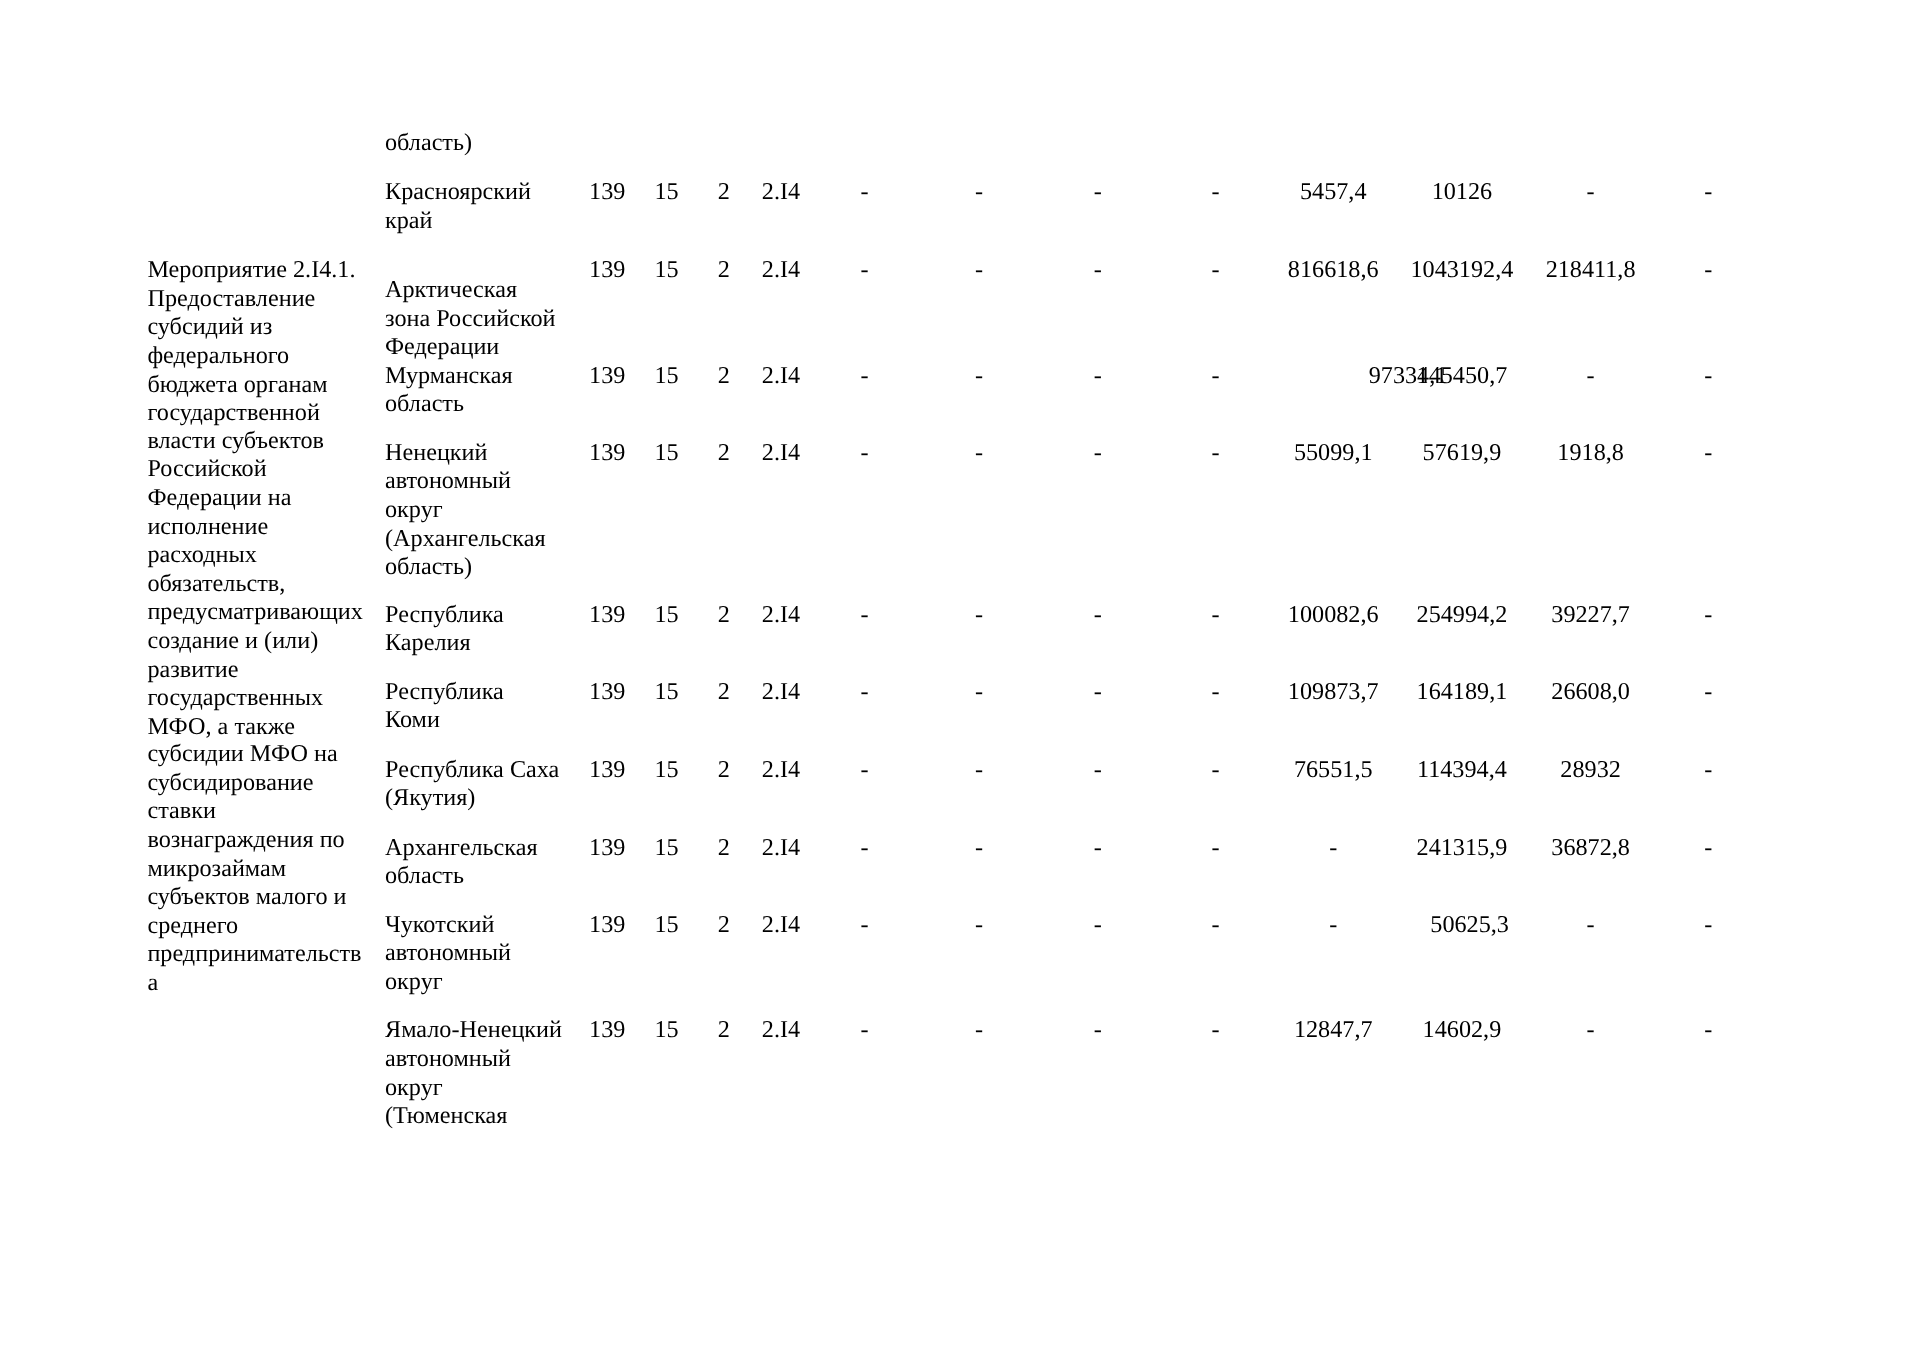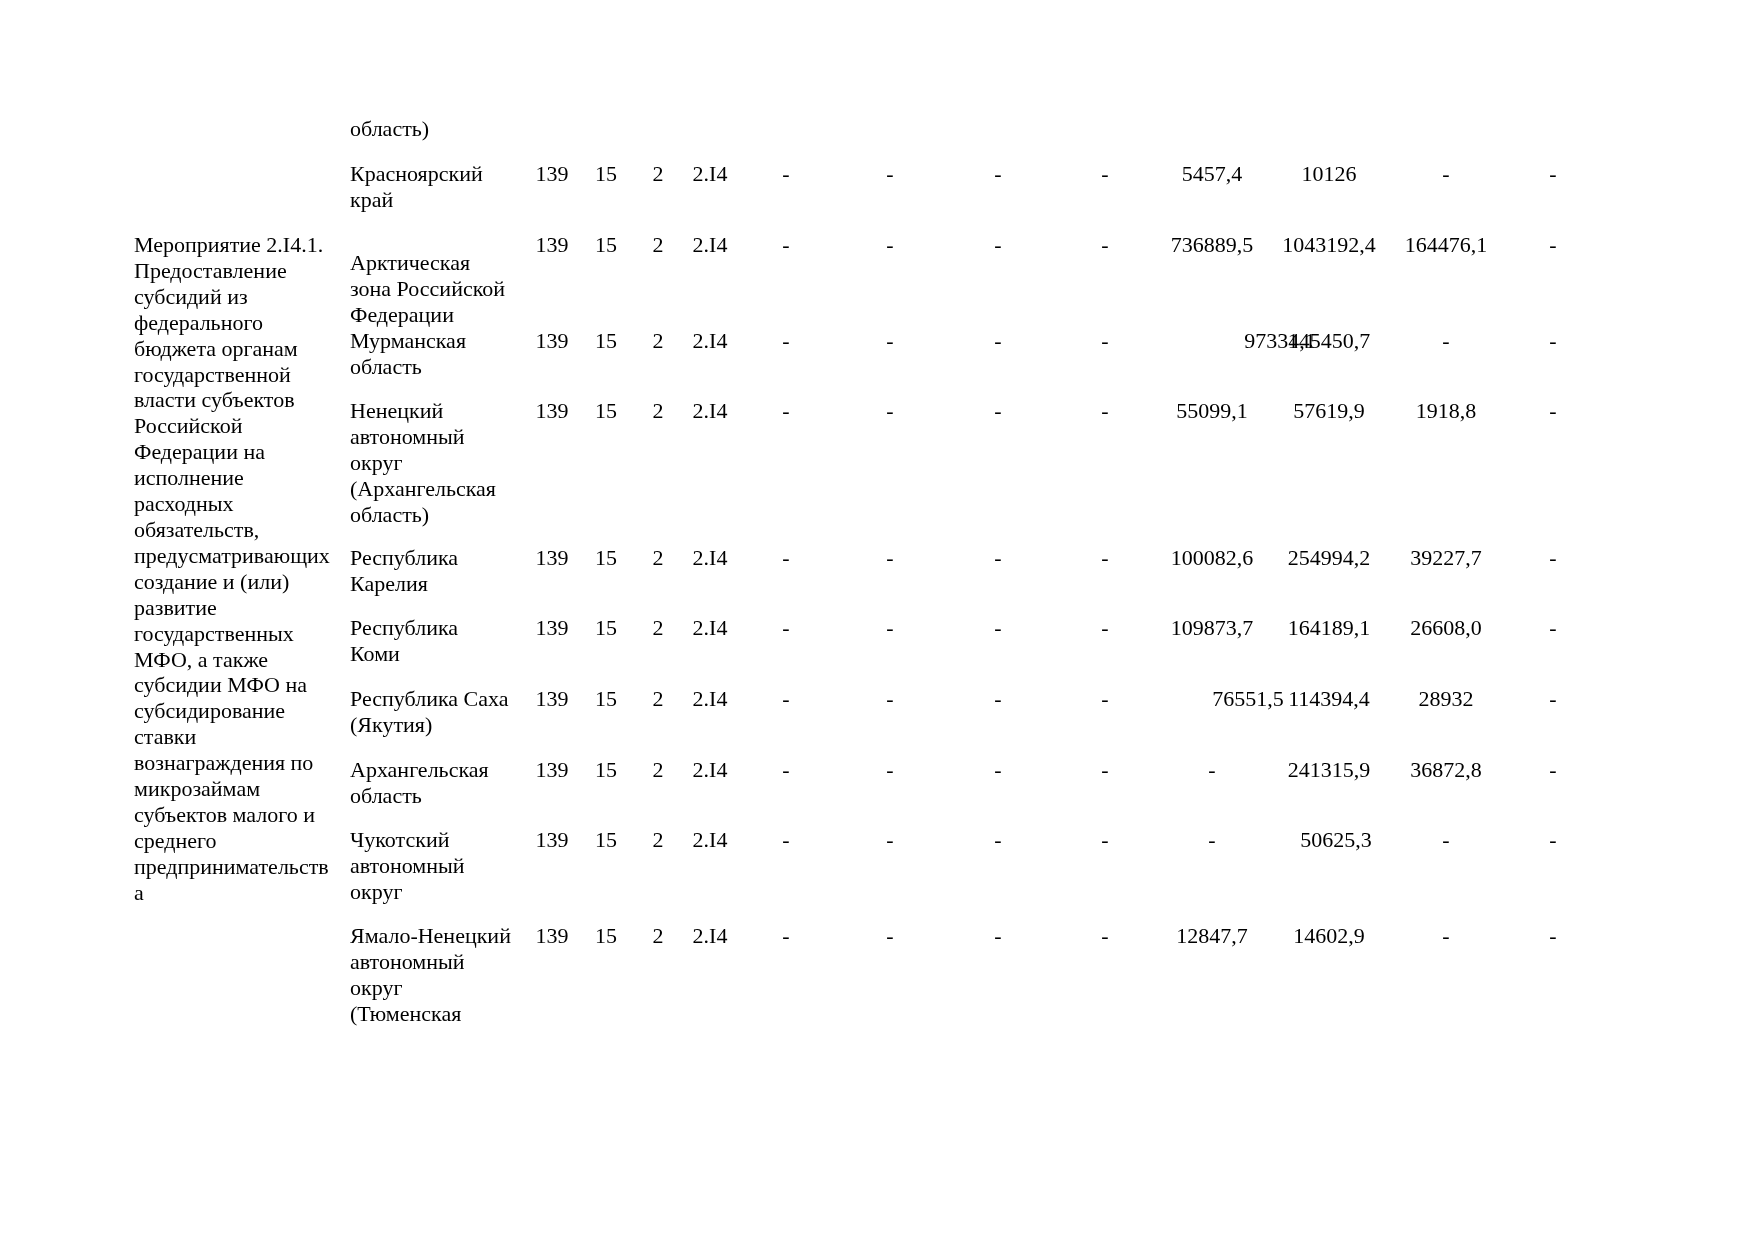--- a/index.html
+++ b/index.html
@@ -67,23 +67,23 @@
 зона Российской
 Федерации</div>
     <div class="c" style="left:552px">139</div>
     <div class="c" style="left:606px">15</div>
     <div class="c" style="left:658px">2</div>
     <div class="c" style="left:710px">2.I4</div>
     <div class="c" style="left:786px">-</div>
     <div class="c" style="left:890px">-</div>
     <div class="c" style="left:998px">-</div>
     <div class="c" style="left:1105px">-</div>
-    <div class="c" style="left:1212px">736889,5</div>
+    <div class="c" style="left:1212px">816618,6</div>
     <div class="c" style="left:1329px">1043192,4</div>
-    <div class="c" style="left:1446px">164476,1</div>
+    <div class="c" style="left:1446px">218411,8</div>
     <div class="c" style="left:1553px">-</div>
   </div>
 
   <div style="position:absolute;left:0;top:328px;width:1754px;">
     <div class="reg" style="top:0">Мурманская
 область</div>
     <div class="c" style="left:552px">139</div>
     <div class="c" style="left:606px">15</div>
     <div class="c" style="left:658px">2</div>
     <div class="c" style="left:710px">2.I4</div>
@@ -155,21 +155,21 @@
     <div class="reg" style="top:0">Республика Саха
 (Якутия)</div>
     <div class="c" style="left:552px">139</div>
     <div class="c" style="left:606px">15</div>
     <div class="c" style="left:658px">2</div>
     <div class="c" style="left:710px">2.I4</div>
     <div class="c" style="left:786px">-</div>
     <div class="c" style="left:890px">-</div>
     <div class="c" style="left:998px">-</div>
     <div class="c" style="left:1105px">-</div>
-    <div class="c" style="left:1248px">76551,5</div>
+    <div class="c" style="left:1212px">76551,5</div>
     <div class="c" style="left:1329px">114394,4</div>
     <div class="c" style="left:1446px">28932</div>
     <div class="c" style="left:1553px">-</div>
   </div>
 
   <div style="position:absolute;left:0;top:757px;width:1754px;">
     <div class="reg" style="top:0">Архангельская
 область</div>
     <div class="c" style="left:552px">139</div>
     <div class="c" style="left:606px">15</div>

